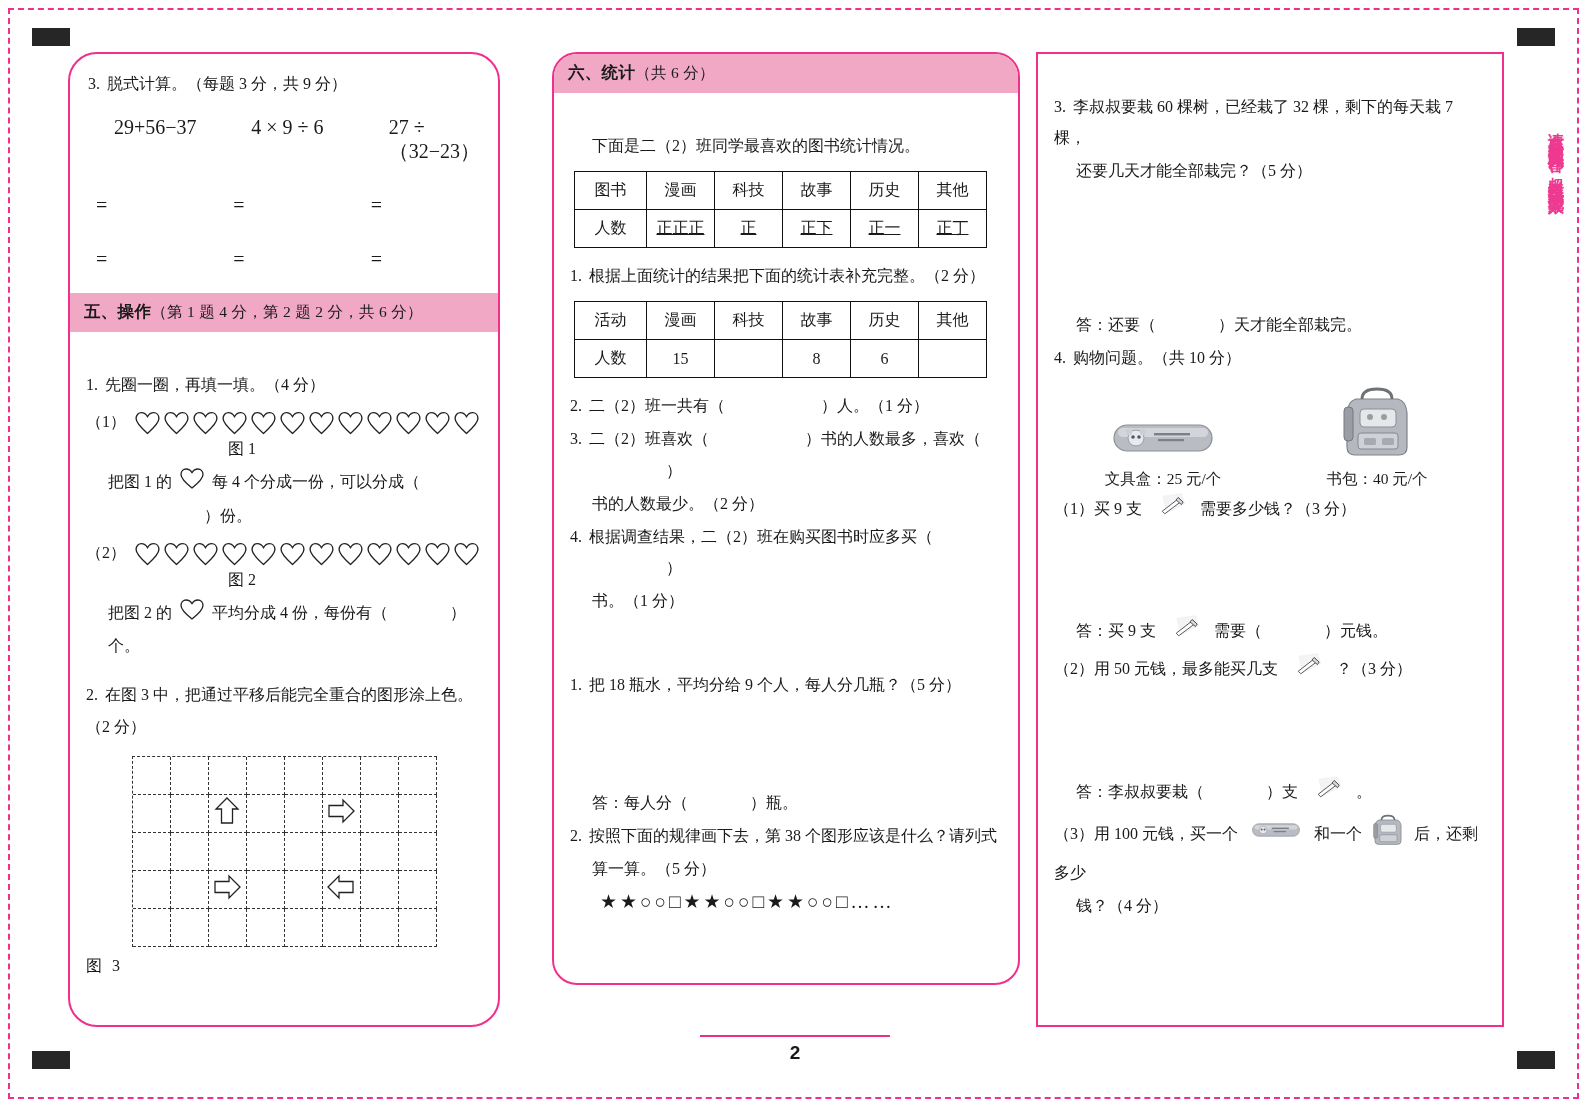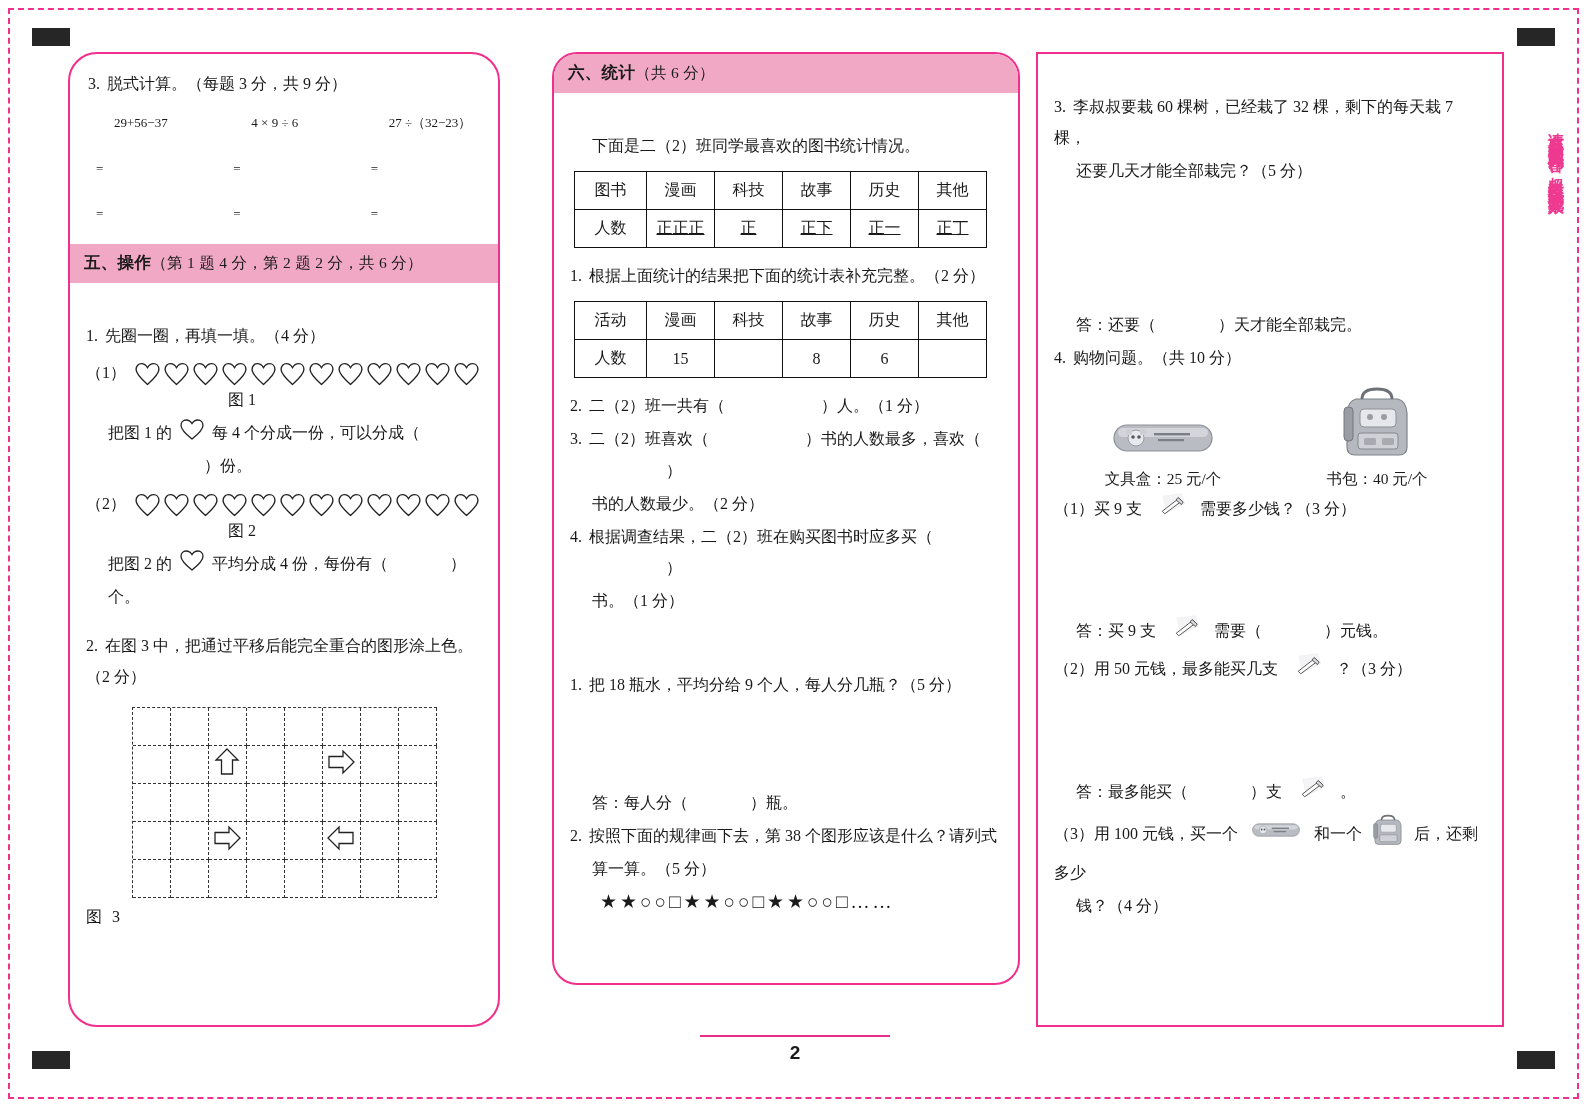--- a/index.html
+++ b/index.html
@@ -52,21 +52,21 @@
   .q{ font-size:16px; line-height:1.95; margin:0 0 2px 0; }
   .q-num{ display:inline-block; min-width:19px; }
   .indent{ padding-left:22px; }
   .gap-md{ display:inline-block; width:62px; }
   .gap-lg{ display:inline-block; width:96px; }
   .vspace-lg{ height:84px; }
   .vspace-xl{ height:120px; }
 
   
   .tuoshi{ padding:14px 18px 22px 18px; }
-  .tuoshi-row{ display:flex; font-size:13px; line-height:1.2;gap:20px; }
+  .tuoshi-row{ display:flex; font-size:20px; line-height:1.2;gap:20px; }
   .tuoshi-row > div{ width:33.33%; }
   .tuoshi-exprs{ margin:16px 0 0 0; }
   .tuoshi-exprs > div{ padding-left:26px; }
   .tuoshi-eq{ margin-top:30px; }
   .tuoshi-eq > div{ padding-left:8px; }
 
   
   .hearts-line{ display:flex; align-items:center; font-size:16px; margin:10px 0 2px 0; }
   .hearts{ display:flex; gap:2px; margin-left:8px; }
   .heart svg{ display:block; }
@@ -563,21 +563,21 @@
             <polygon points="22,10 66,4 74,28 30,50" fill="#f4f4f6" stroke="#e6e6ea" stroke-width="1"></polygon>
             <g stroke="#3a3a3a" stroke-width="2" fill="#fff">
               <path d="M20,46 L26,52 L66,22 L60,15 Z"></path>
               <path d="M58,13 L70,24 L66,30 L53,19 Z" fill="#d8d8dc"></path>
             </g>
           </svg></span>
       <span>？（3 分）</span>
     </div>
     <div class="vspace-lg"></div>
     <div class="q indent">
-      <span>答：最多能买（</span><span class="gap-md"></span><span>）支</span>
+      <span>答：李叔叔要栽（</span><span class="gap-md"></span><span>）支</span>
       <span class="inline-ico"><svg width="44" height="26" viewBox="0 0 82 62">
             <polygon points="22,10 66,4 74,28 30,50" fill="#f4f4f6" stroke="#e6e6ea" stroke-width="1"></polygon>
             <g stroke="#3a3a3a" stroke-width="2" fill="#fff">
               <path d="M20,46 L26,52 L66,22 L60,15 Z"></path>
               <path d="M58,13 L70,24 L66,30 L53,19 Z" fill="#d8d8dc"></path>
             </g>
           </svg></span>
       <span>。</span>
     </div>
 

